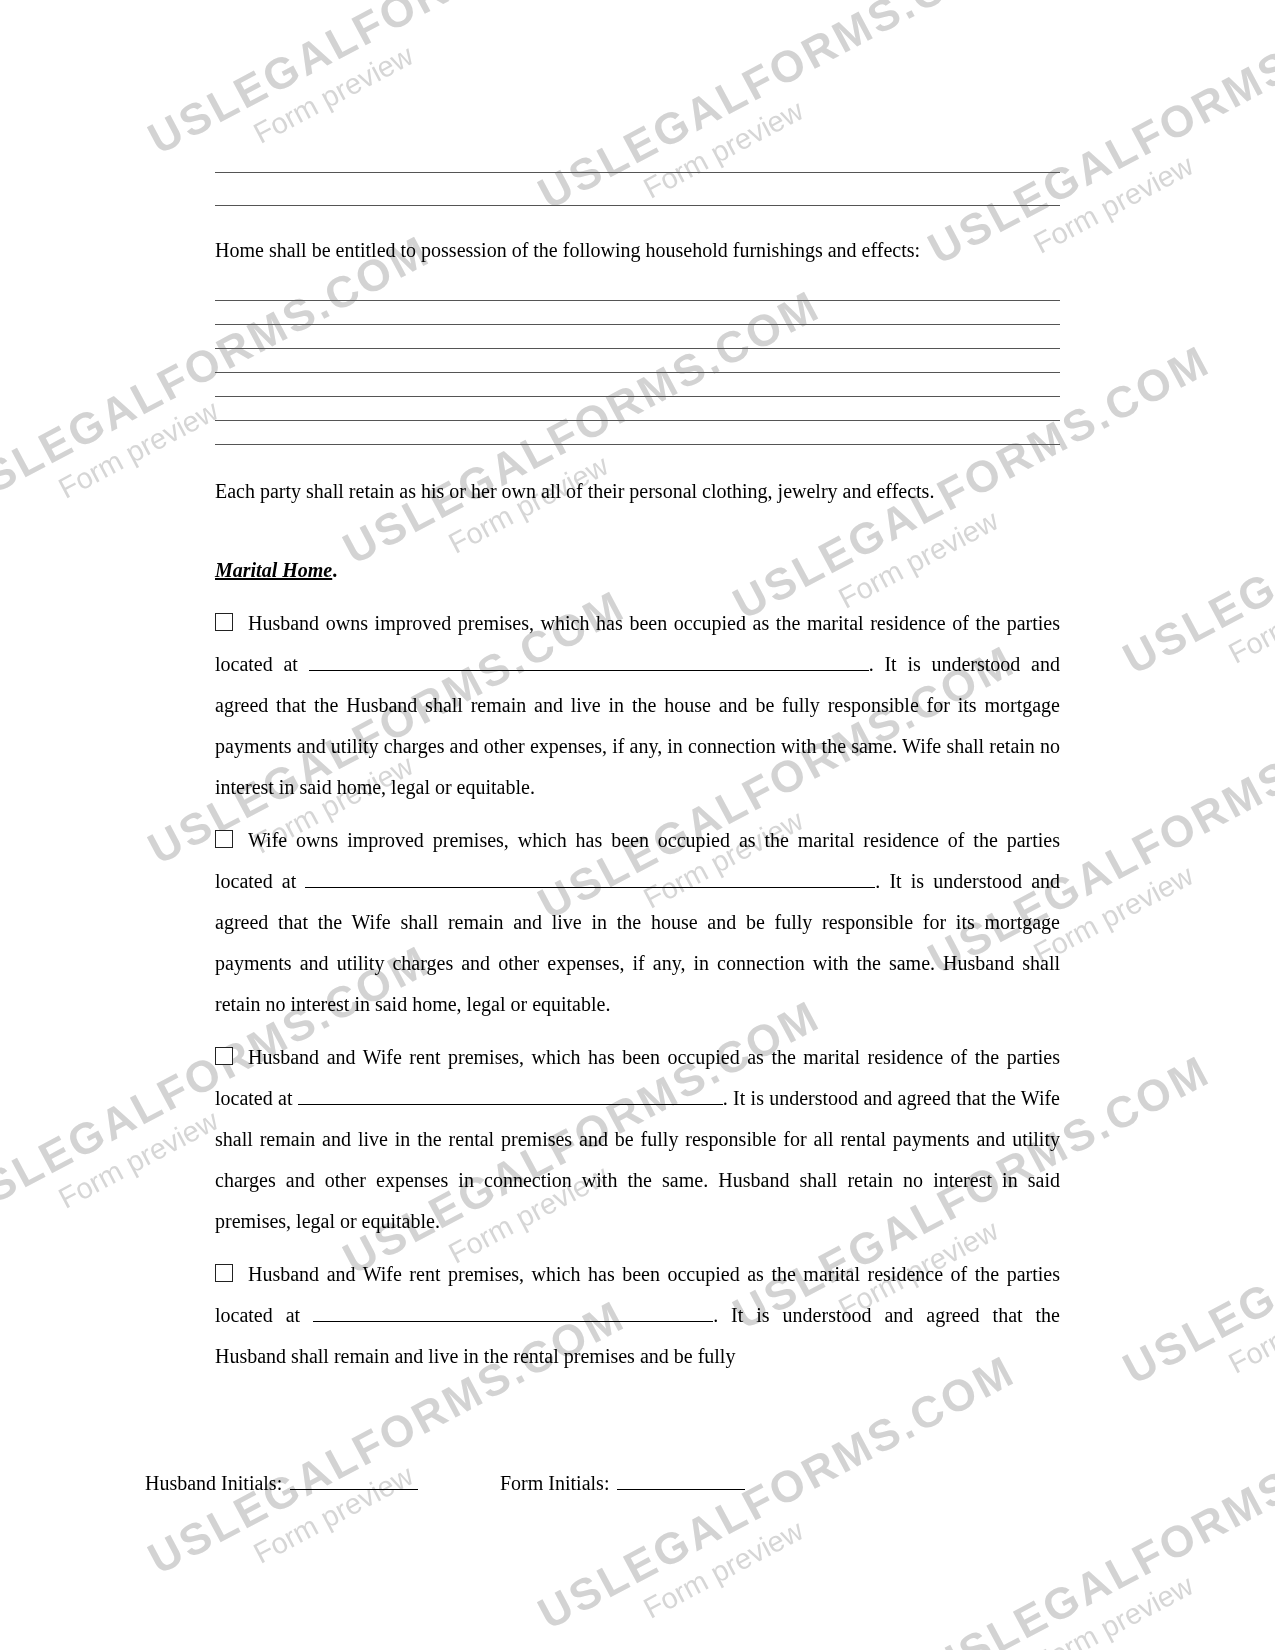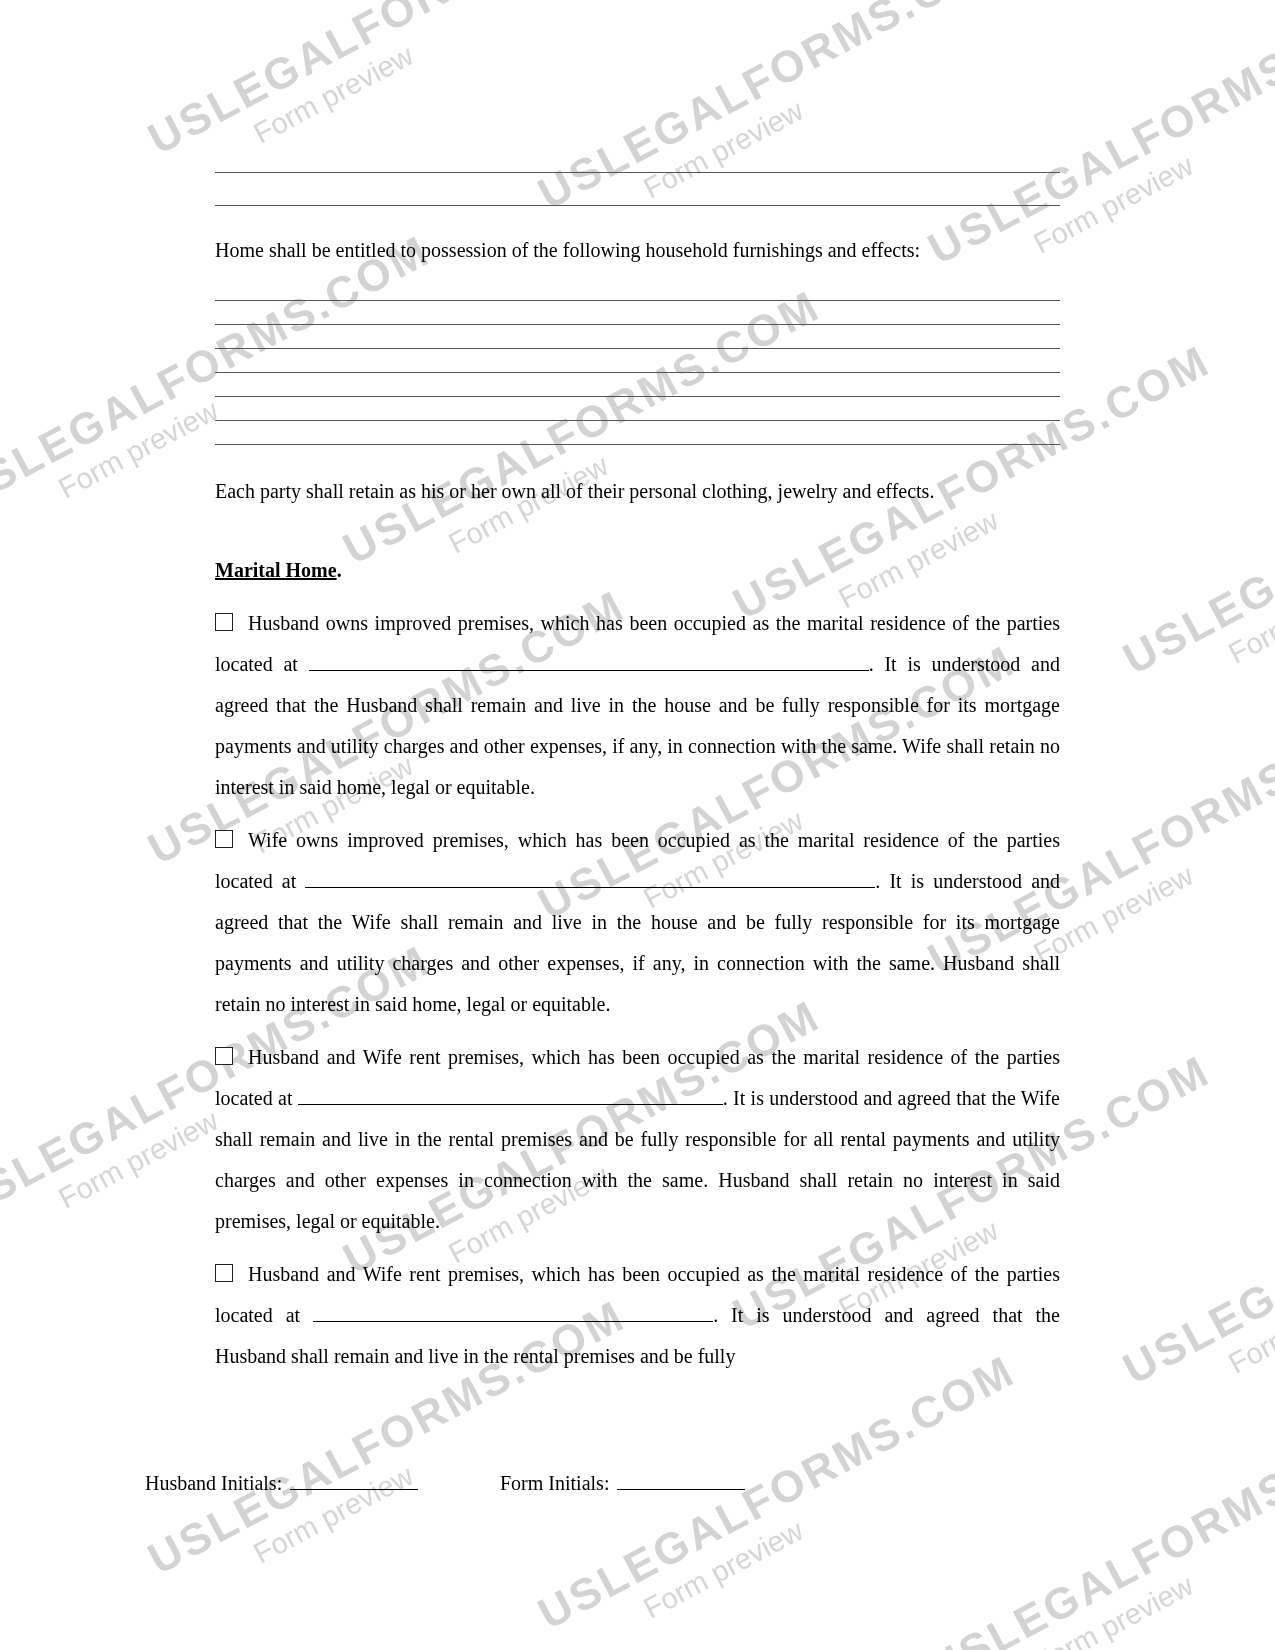--- a/index.html
+++ b/index.html
@@ -55,21 +55,21 @@
 
   .para { margin: 0; }
   .intro { margin-top: 24px; }
 
   .write-lines { margin-top: 6px; }
   .write-line { height: 23px; border-bottom: 1px solid #555; }
 
   .each-party { margin-top: 26px; }
 
   .heading { margin-top: 38px; font-weight: 700; }
-  .heading .ht { text-decoration: underline; }
+  .heading .ht { text-decoration: underline; font-style: italic; }
 
   .option { margin-top: 12px; text-align: justify; }
 
   .checkbox {
     display: inline-block;
     width: 16px;
     height: 16px;
     border: 1.5px solid #222;
     margin-right: 15px;
     vertical-align: -1px;

